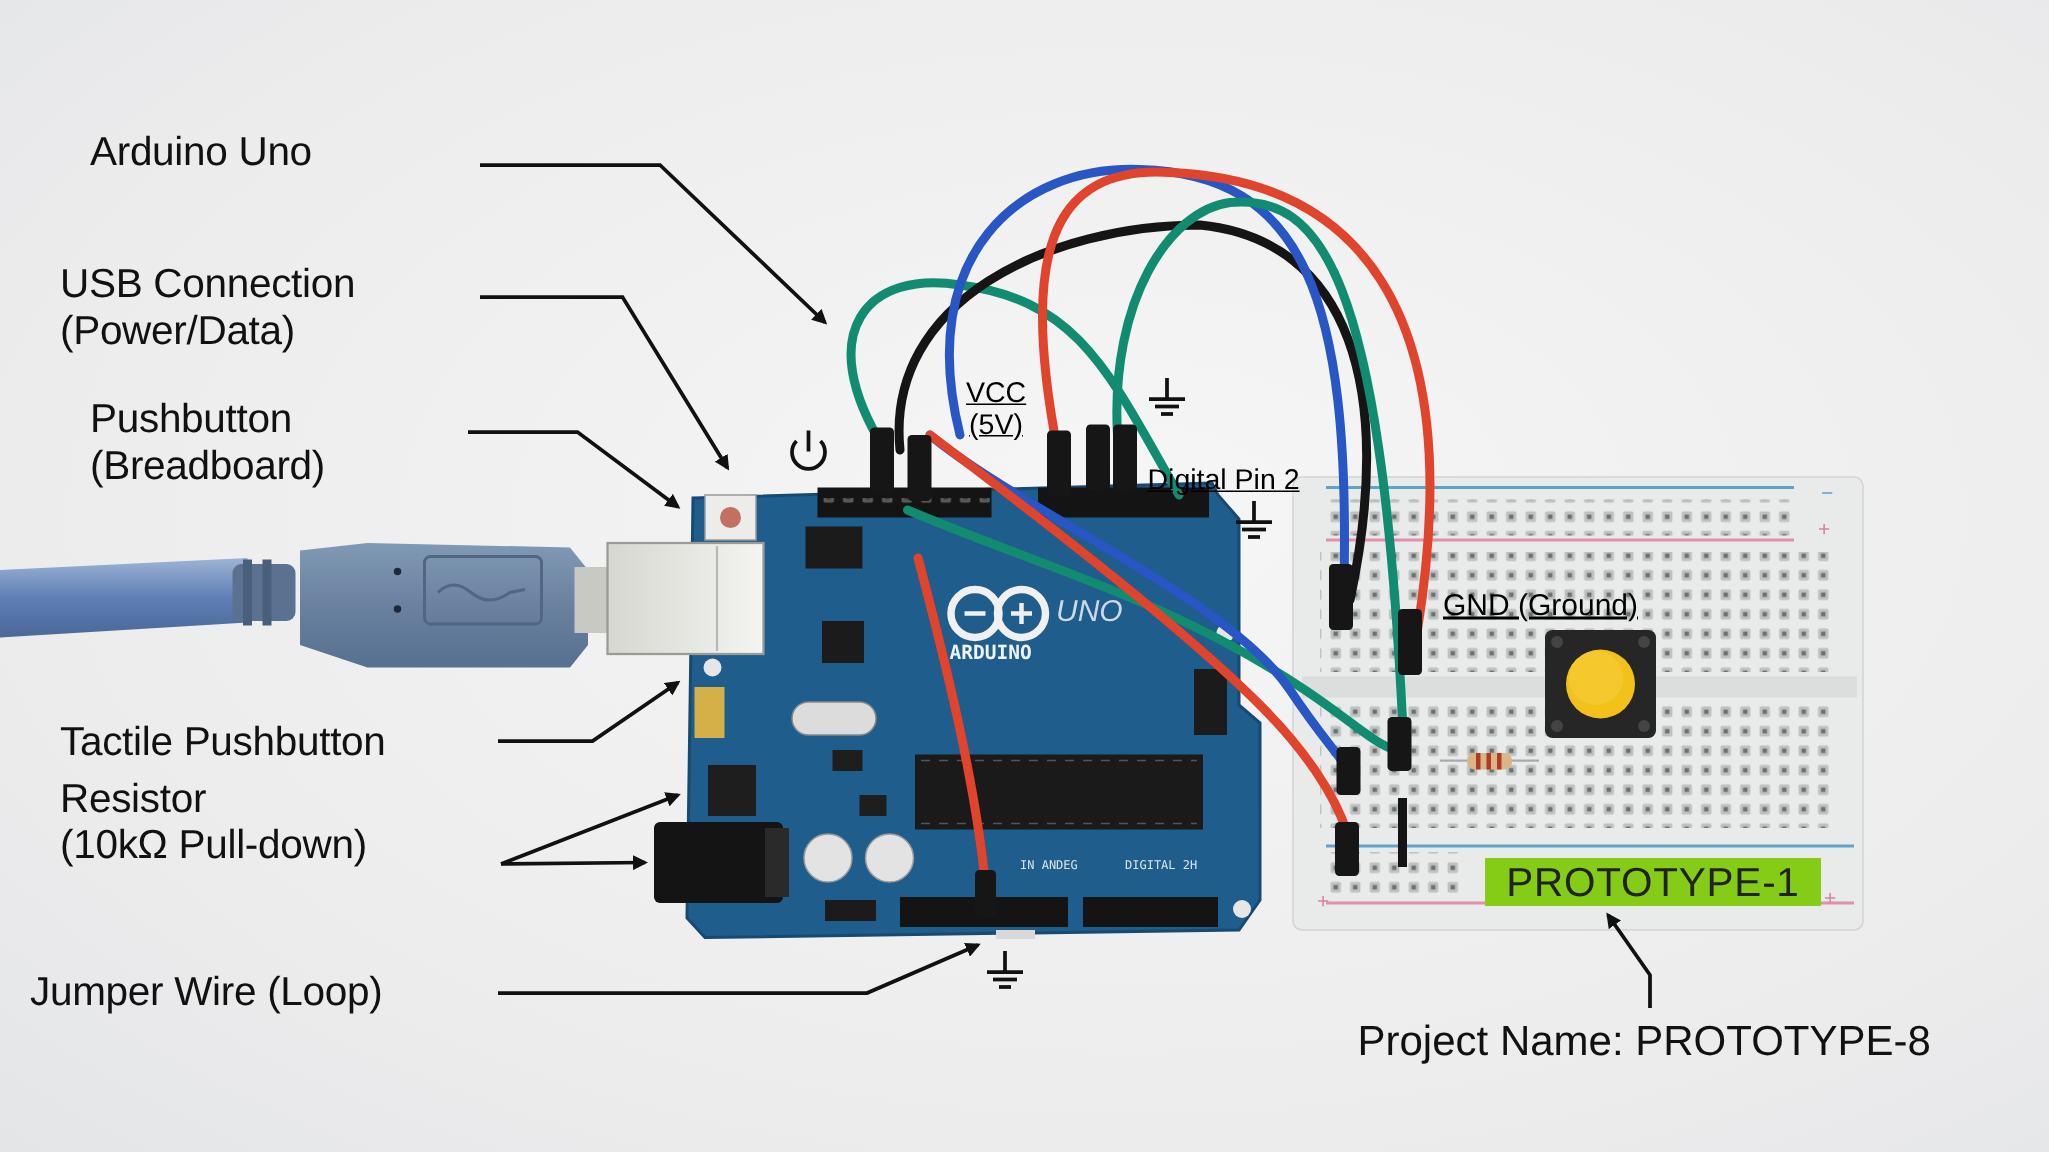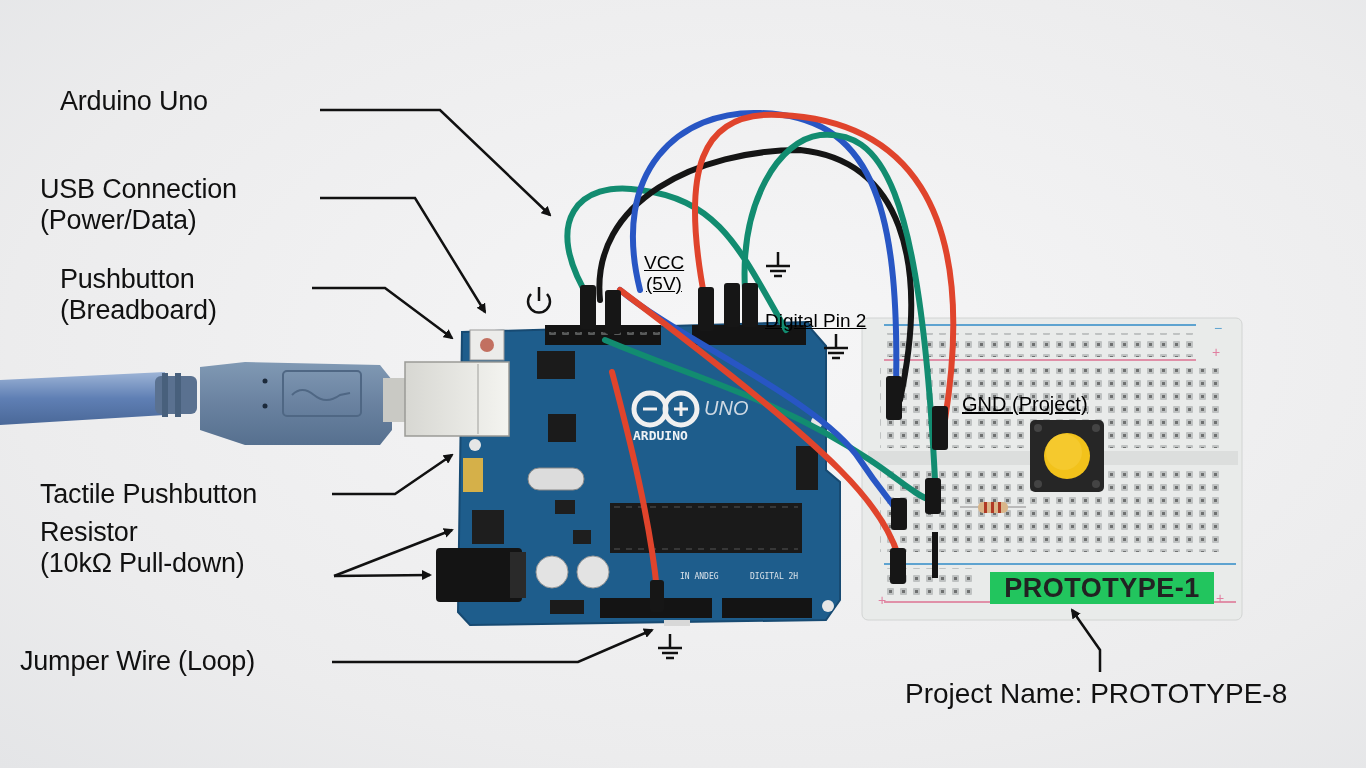--- a/index.html
+++ b/index.html
@@ -2,21 +2,21 @@
 <html><head>
 <meta charset="utf-8">
 <style>
   html, body { margin:0; padding:0; }
   body { width:1366px; height:768px; overflow:hidden; background:#eeeff0; font-family:"Liberation Sans", sans-serif; position:relative; }
   #bg { position:absolute; left:0; top:0; width:1366px; height:768px; background:radial-gradient(ellipse at 55% 45%, #f6f6f7 0%, #ececed 70%, #e4e5e7 100%); }
   svg.scene { position:absolute; left:0; top:0; }
   .lbl { position:absolute; color:#111; text-align:left; font-size:27px; line-height:31px; letter-spacing:-0.2px; }
   .lbl .sub { display:block; }
   .small { position:absolute; color:#000000; font-size:19px; line-height:21px;text-decoration:underline; }
-  .projlbl { position:absolute; left:990px; top:572px; width:224px; height:32px; background:#22c55e; color:#222; font-size:27px; line-height:32px; text-align:center; letter-spacing:0.5px;font-weight:bold; }
+  .projlbl { position:absolute; left:990px; top:572px; width:224px; height:32px; background:#84cc16; color:#222; font-size:27px; line-height:32px; text-align:center; letter-spacing:0.5px; }
   .bottomlbl { position:absolute; left:905px; top:678px; font-size:28px; color:#111; }
 </style>
 </head>
 <body>
 
 <div id="bg"></div>
 
 <svg class="scene" width="1366" height="768" viewBox="0 0 1366 768">
   <defs>
     <marker id="ah" markerWidth="10" markerHeight="10" refX="8" refY="5" orient="auto" markerUnits="userSpaceOnUse">
@@ -223,21 +223,21 @@
 </div>
 <div class="lbl" style="left:20px; top:646px; width:304px;">
   <span>Jumper Wire (Loop)</span>
 </div>
 
 <div class="small" style="left:644px; top:252px; width:40px; text-align:center;">
   <span>VCC</span><br>
   <span>(5V)</span>
 </div>
 <div class="small" style="left:765px; top:297px;margin-top:13px;">Digital Pin 2</div>
-<div class="small" style="left:962px; top:394px; font-size:20px;">GND (Project)</div>
+<div class="small" style="left:962px; top:394px; font-size:20px;">GND (Ground)</div>
 
 <div style="position:absolute; left:633px; top:428px; color:#eef2f5; font-family:'DejaVu Sans Mono', monospace; font-weight:bold; font-size:13px;">ARDUINO</div>
 <div style="position:absolute; left:704px; top:397px; color:#cfd9e3; font-size:20px;font-style:italic;">UNO</div>
 <div style="position:absolute; left:680px; top:572px; color:#dbe3ea; font-family:'DejaVu Sans Mono', monospace; font-size:8px;">IN ANDEG</div>
 <div style="position:absolute; left:750px; top:572px; color:#dbe3ea; font-family:'DejaVu Sans Mono', monospace; font-size:8px;">DIGITAL 2H</div>
 
 <div style="position:absolute; left:1212px; top:344px; color:#e07fa0; font-size:14px;">+</div>
 <div style="position:absolute; left:878px; top:592px; color:#e07fa0; font-size:14px;">+</div>
 <div style="position:absolute; left:1216px; top:590px; color:#e07fa0; font-size:14px;">+</div>
 <div style="position:absolute; left:1214px; top:320px; color:#5ea3d0; font-size:14px;">−</div>

